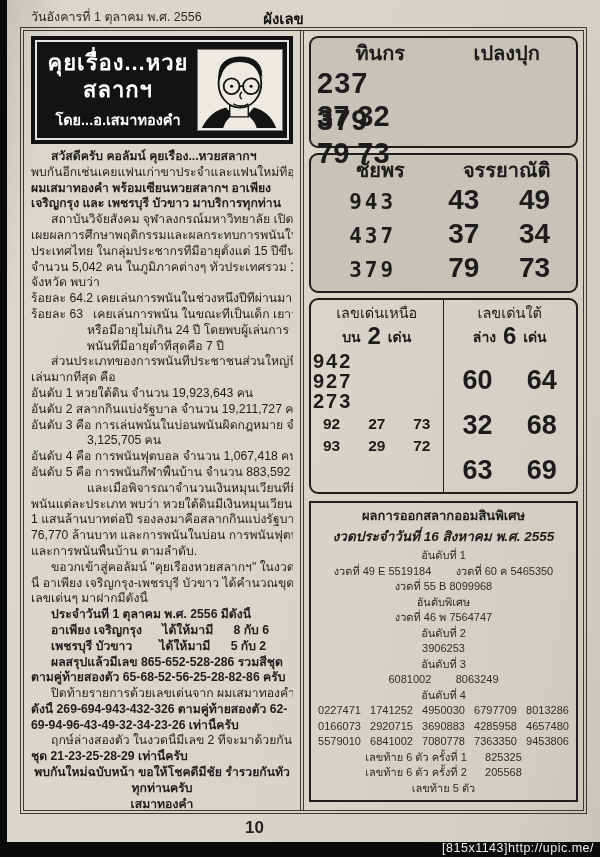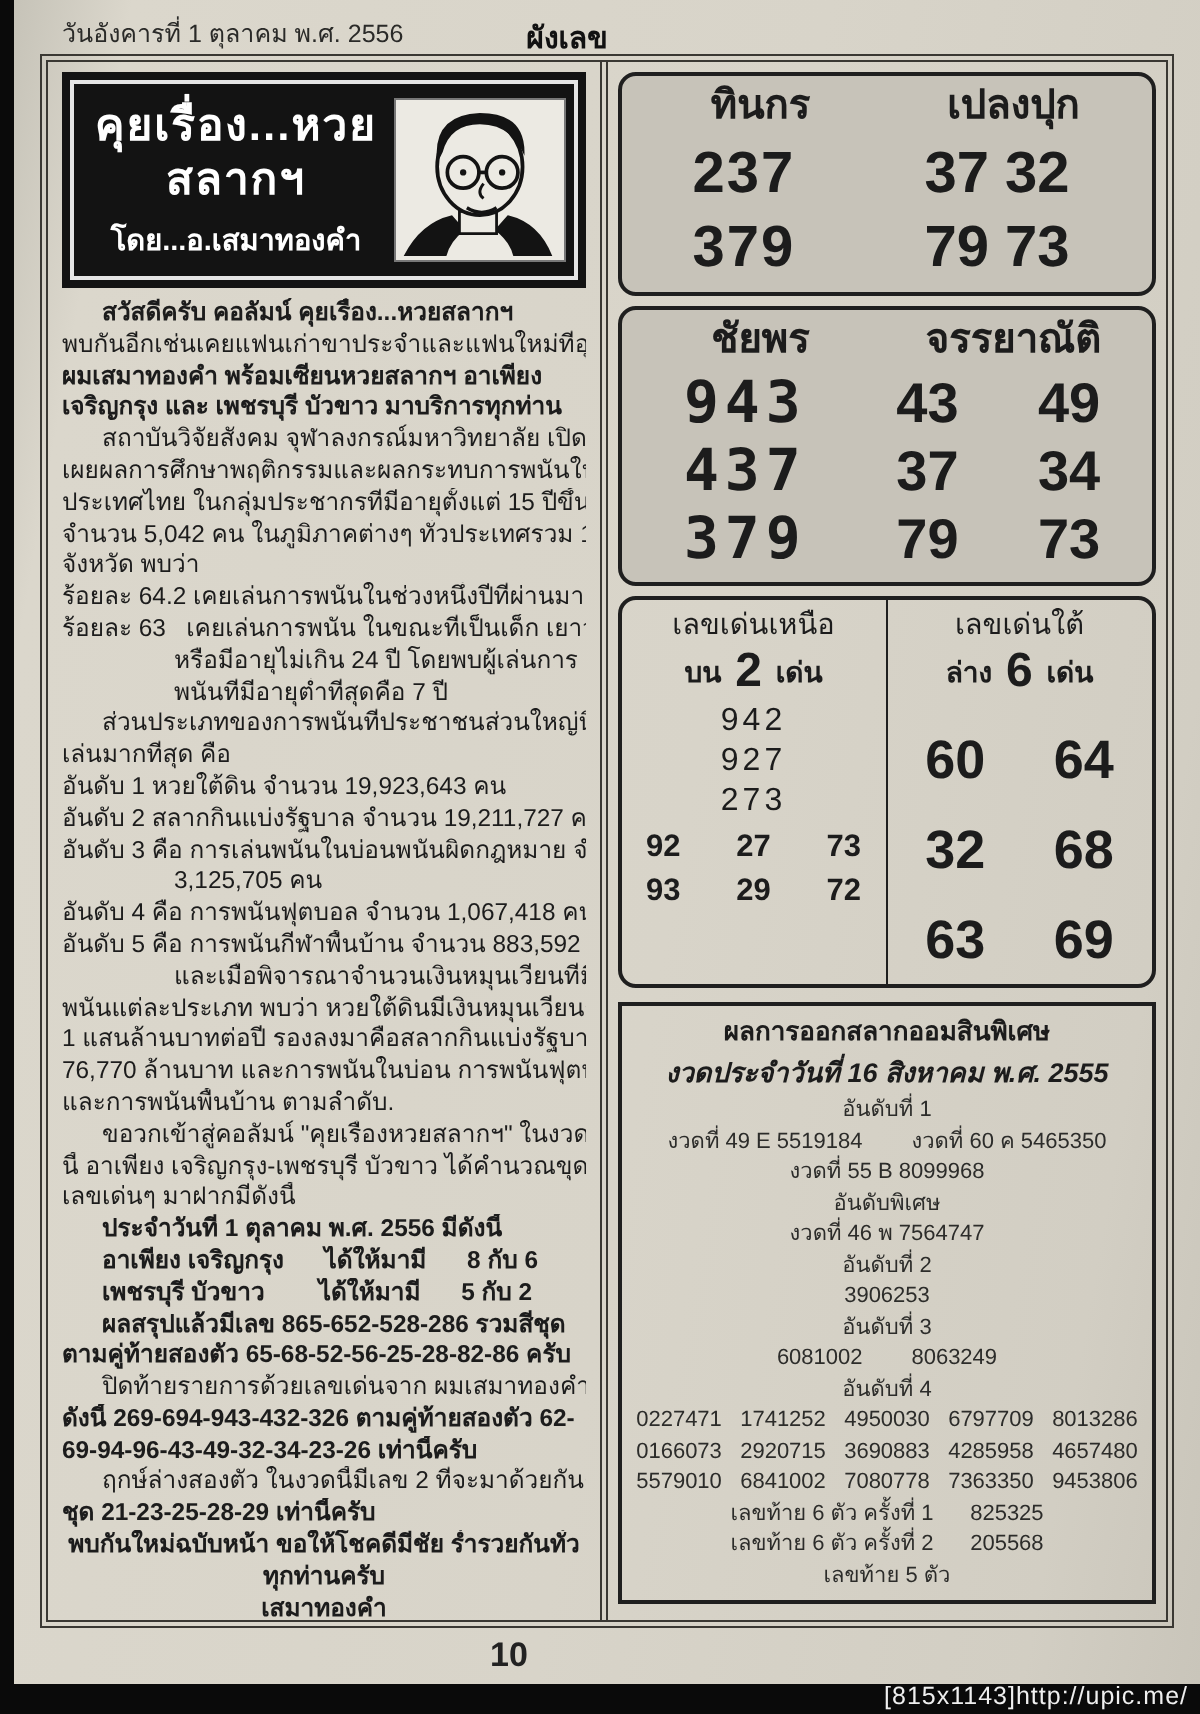--- a/index.html
+++ b/index.html
@@ -24,34 +24,34 @@
   .art{margin-top:3px;}
   .al{font-size:12.2px;line-height:15.8px;white-space:pre;overflow:hidden;}
   .ind{padding-left:20px;}
   .ind2{padding-left:56px;}
   .b{font-weight:bold;}
   .ctr{text-align:center;padding-left:0;}
   
   .box{border:2px solid #1f1f1f;border-radius:9px;background:#c7c3b9;padding:2px 6px 5px;margin-bottom:5px;}
   .hrow{display:flex;}
   .hcell{flex:1;text-align:center;font-weight:bold;font-size:20px;line-height:27px;}
-  .r1{display:flex;align-items:flex-end;height:37px;}
+  .r1{display:flex;align-items:flex-start;height:37px;flex-direction:column;}
   .r1 .main{flex:1;text-align:center;font-size:29px;font-weight:bold;letter-spacing:1px;}
   .r1 .pair{flex:1.3;text-align:center;font-size:29px;font-weight:bold;white-space:pre;}
   .r2{display:flex;align-items:baseline;height:34px;}
-  .r2 .main2{width:44%;text-align:center;font-size:29px;font-weight:bold;
+  .r2 .main2{width:44%;text-align:center;font-size:21px;font-weight:bold;
              font-family:"DejaVu Sans Mono",monospace;letter-spacing:3px;}
   .r2 .n2{width:28%;text-align:center;font-size:28px;font-weight:bold;}
   .box3{border:2px solid #1f1f1f;border-radius:9px;background:transparent;display:flex;padding:0;margin-bottom:6px;overflow:hidden;}
   .t3l{width:50%;border-right:1.5px solid #1f1f1f;padding:4px 2px 6px;box-sizing:border-box;}
   .t3r{flex:1;padding:4px 2px 6px;}
   .t3h{text-align:center;font-weight:normal;font-size:14.5px;line-height:19px;}
   .t3sub{text-align:center;font-size:14px;font-weight:bold;height:28px;line-height:26px;}
   .t3sub .bigd{font-size:24px;vertical-align:-2px;padding:0 3px;}
-  .triple{text-align:center;font-size:16px;font-weight:normal;line-height:20px;letter-spacing:2px;}
+  .triple{text-align:left;font-size:20px;font-weight:bold;line-height:20px;letter-spacing:2px;}
   .prow{display:flex;justify-content:space-between;font-size:15.5px;font-weight:bold;margin-top:4px;padding:0 10px;}
   .dpair{display:flex;justify-content:space-around;font-size:27px;font-weight:bold;margin-top:14px;}
   .dpair:first-of-type{margin-top:8px;}
   .results{border:2px solid #1f1f1f;background:transparent;padding:3px 2px 4px;margin-top:7px;}
   .res-title{text-align:center;font-weight:bold;font-size:13px;line-height:20px;}
   .res-sub{text-align:center;font-weight:bold;font-size:13.5px;line-height:22px;font-style:italic;}
   .res-line{text-align:center;font-size:11px;line-height:15.5px;white-space:pre;color:#2c2c2a;}
   
   .page-num{position:absolute;left:238px;top:818px;font-size:17px;font-weight:bold;color:#222;}
   .url-label{position:absolute;right:6px;bottom:2px;color:#efefef;font-size:12.5px;letter-spacing:0.5px;}

